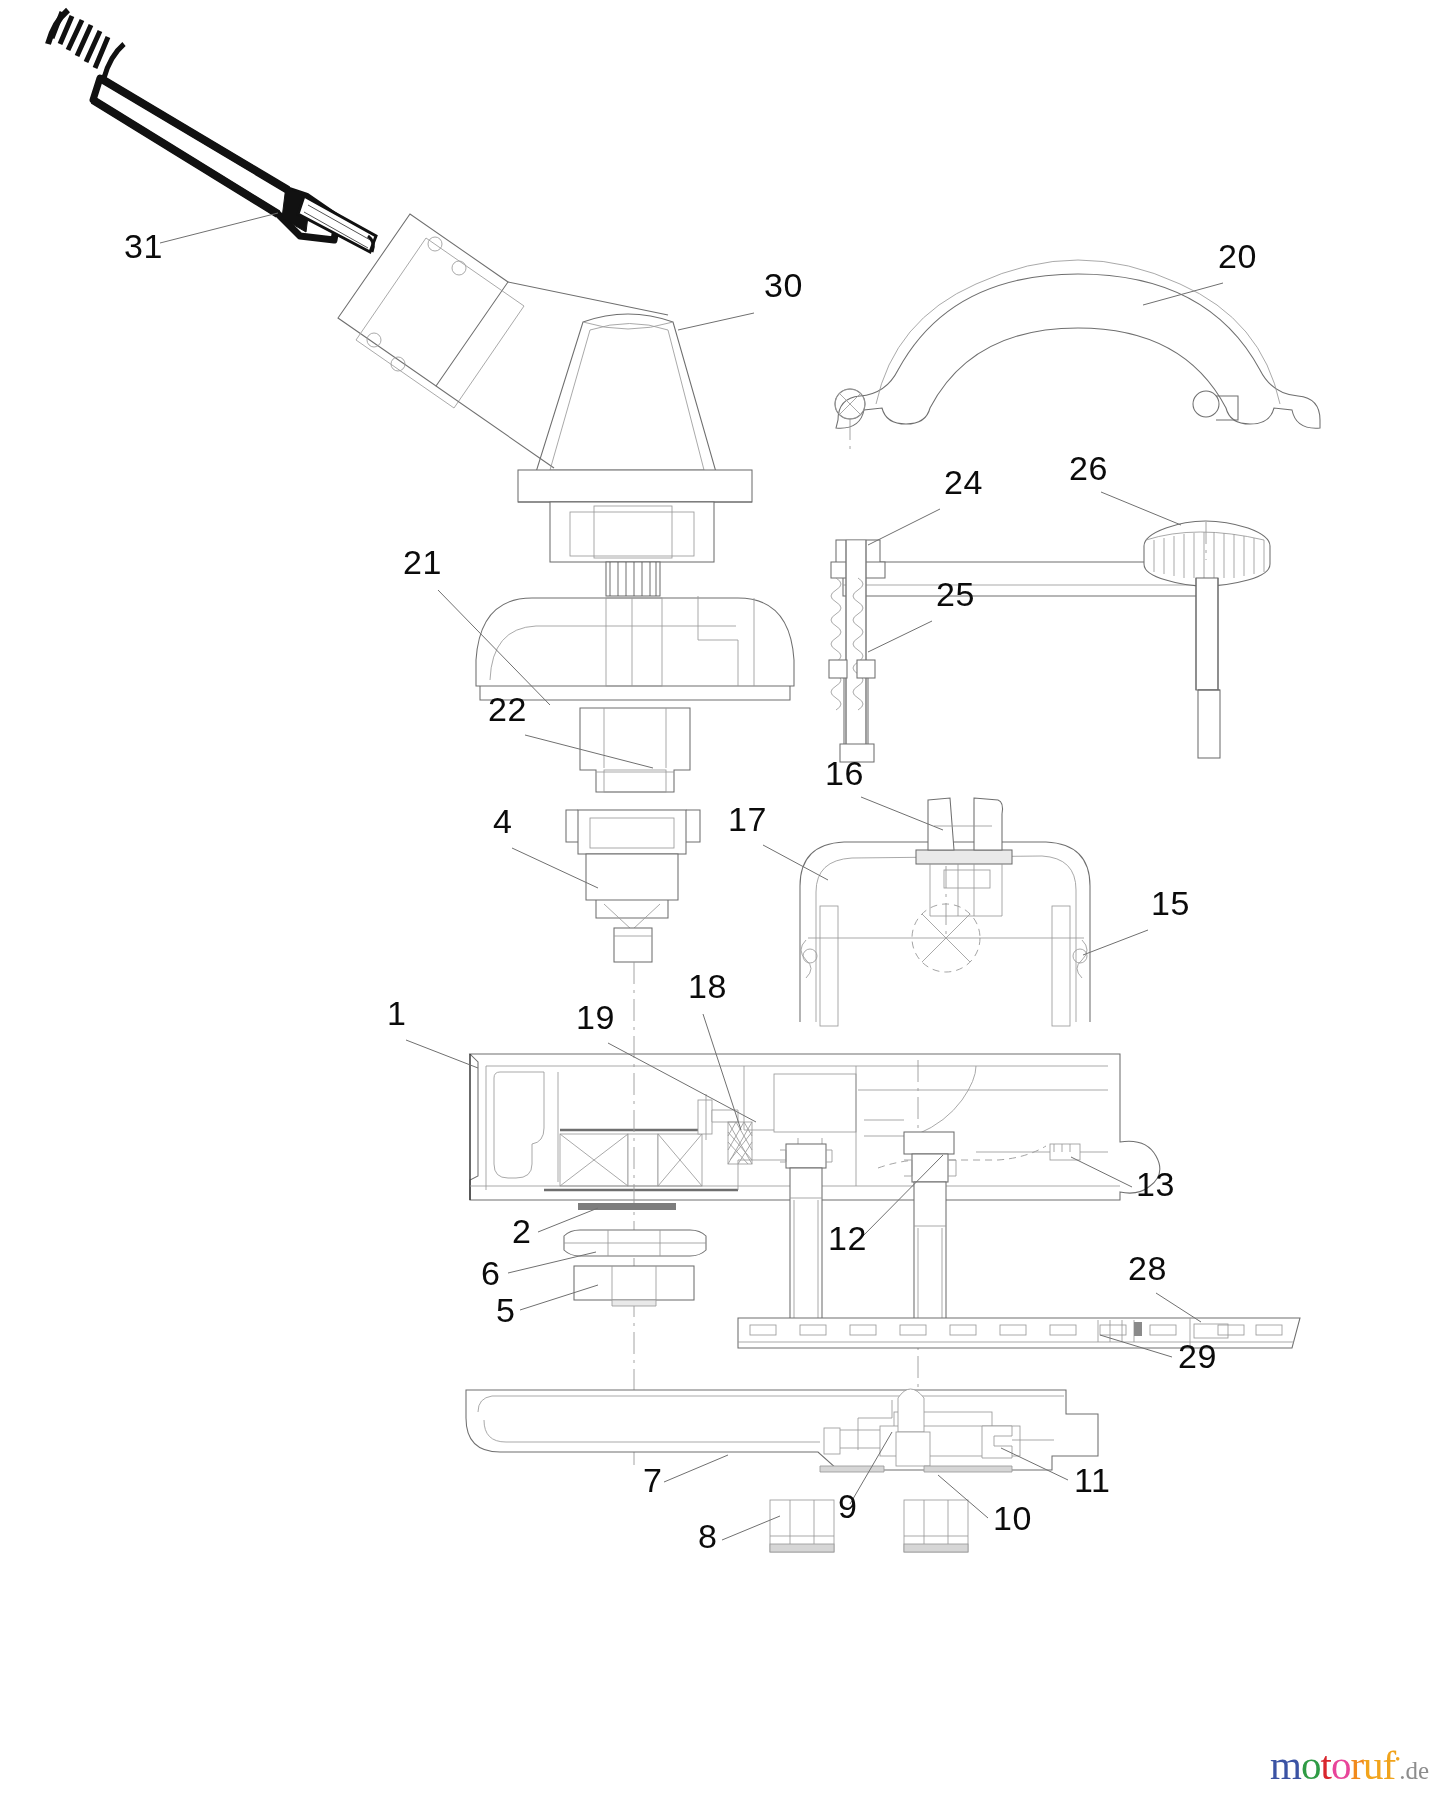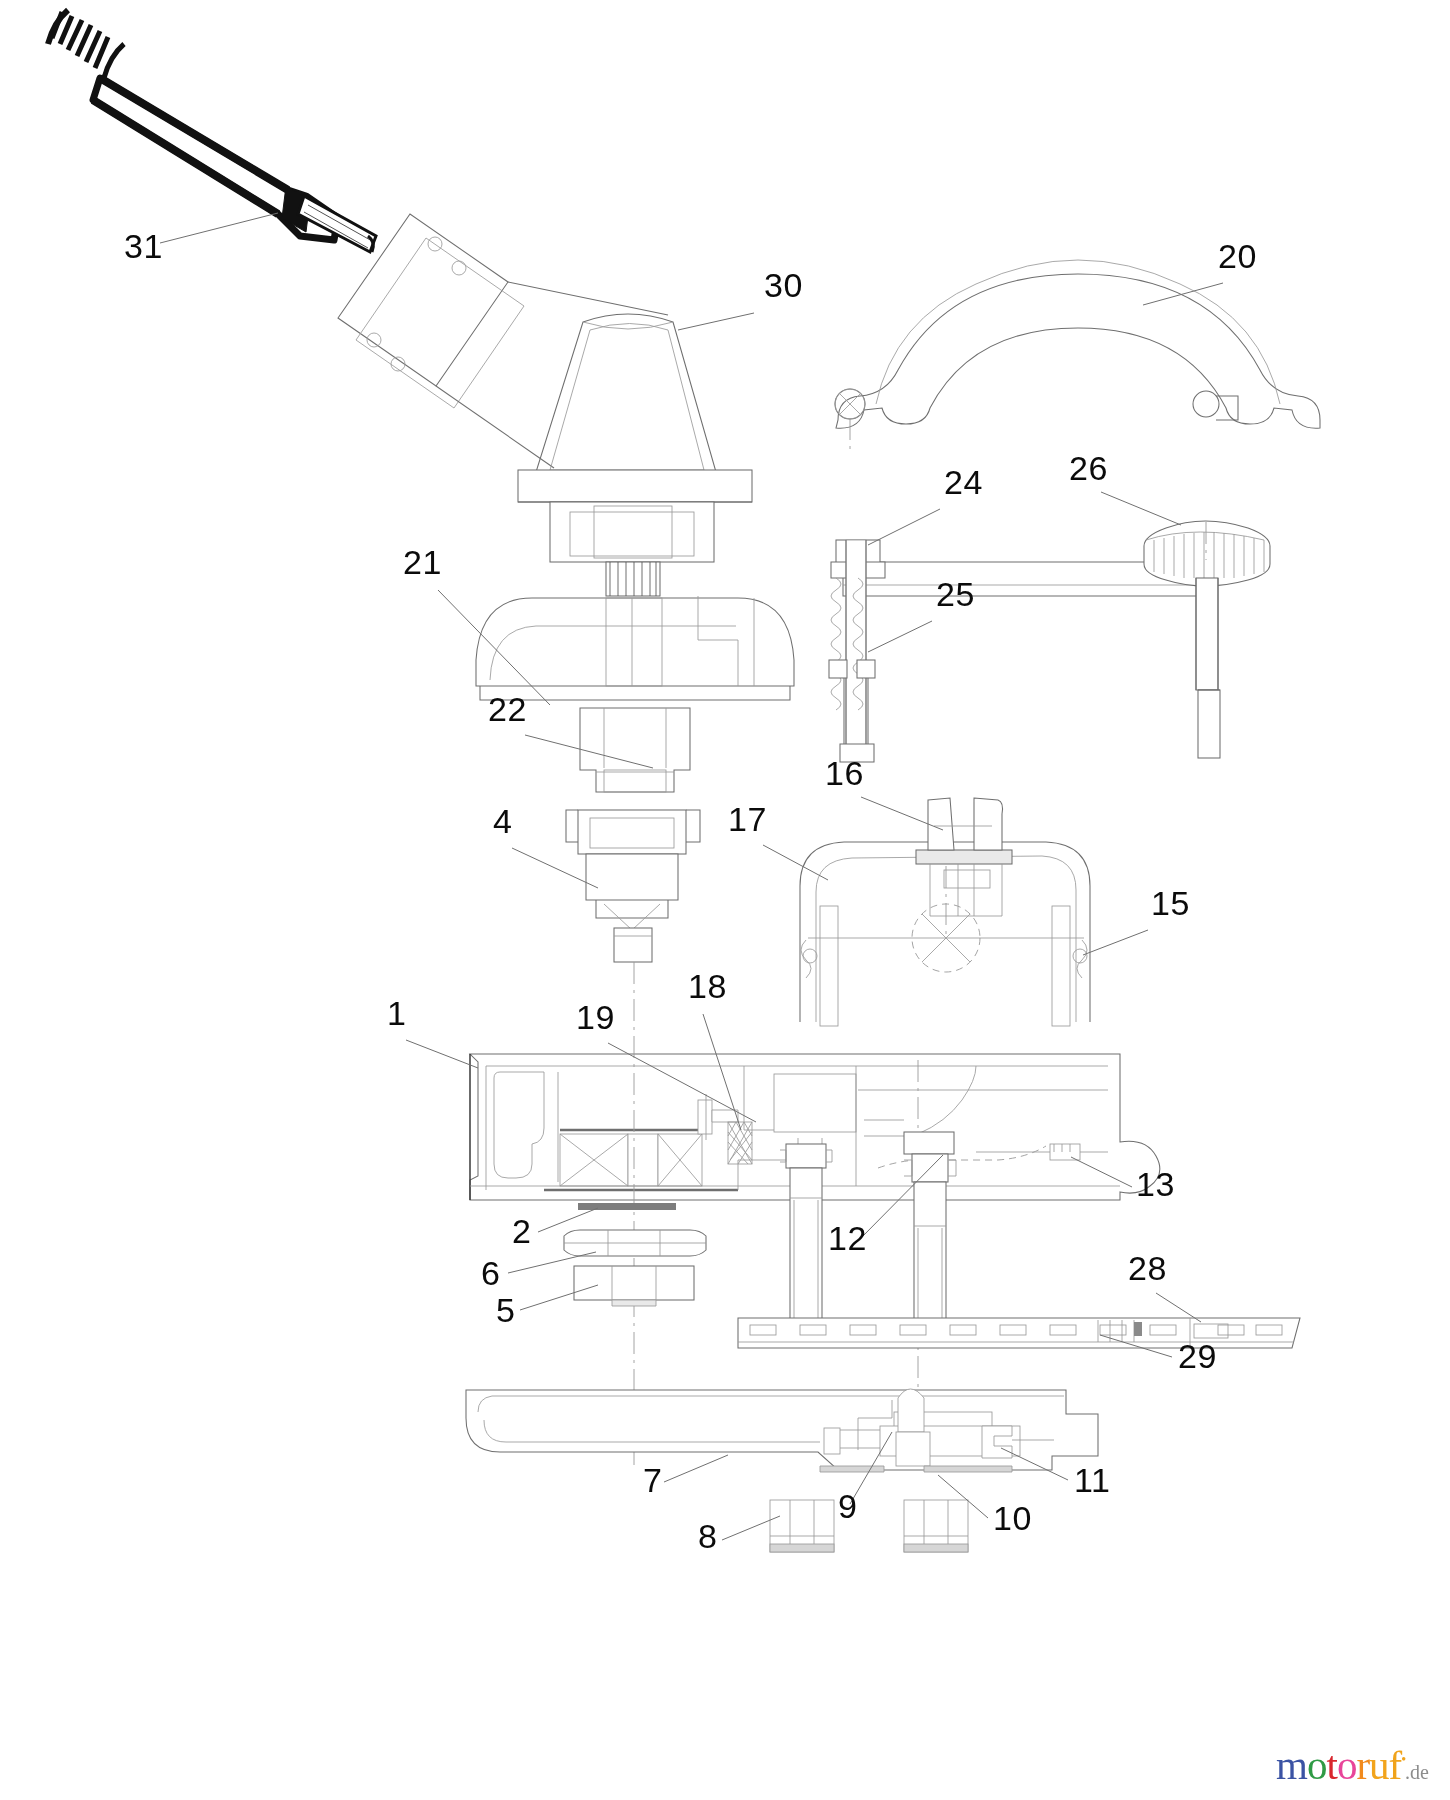--- a/index.html
+++ b/index.html
@@ -29,21 +29,21 @@
     letter-spacing:0.5px;
   }
 
   
   #watermark{
     position:absolute;right:18px;bottom:14px;
     font-family:"Liberation Serif", serif;
     font-size:41px;line-height:1;letter-spacing:-1px;
     white-space:nowrap;user-select:none;
   }
-  #watermark .wm-suffix{font-size:20px;color:#8d8d8d;letter-spacing:0;}
+  #watermark .wm-suffix{font-size:25px;color:#8d8d8d;letter-spacing:0;}
   #watermark .wm-dot{font-size:14px;vertical-align:super;}
 </style>
 </head>
 <body>
 
 <div id="stage">
 
   <svg id="drawing" viewBox="0 0 1450 1800">
 
     <g>

